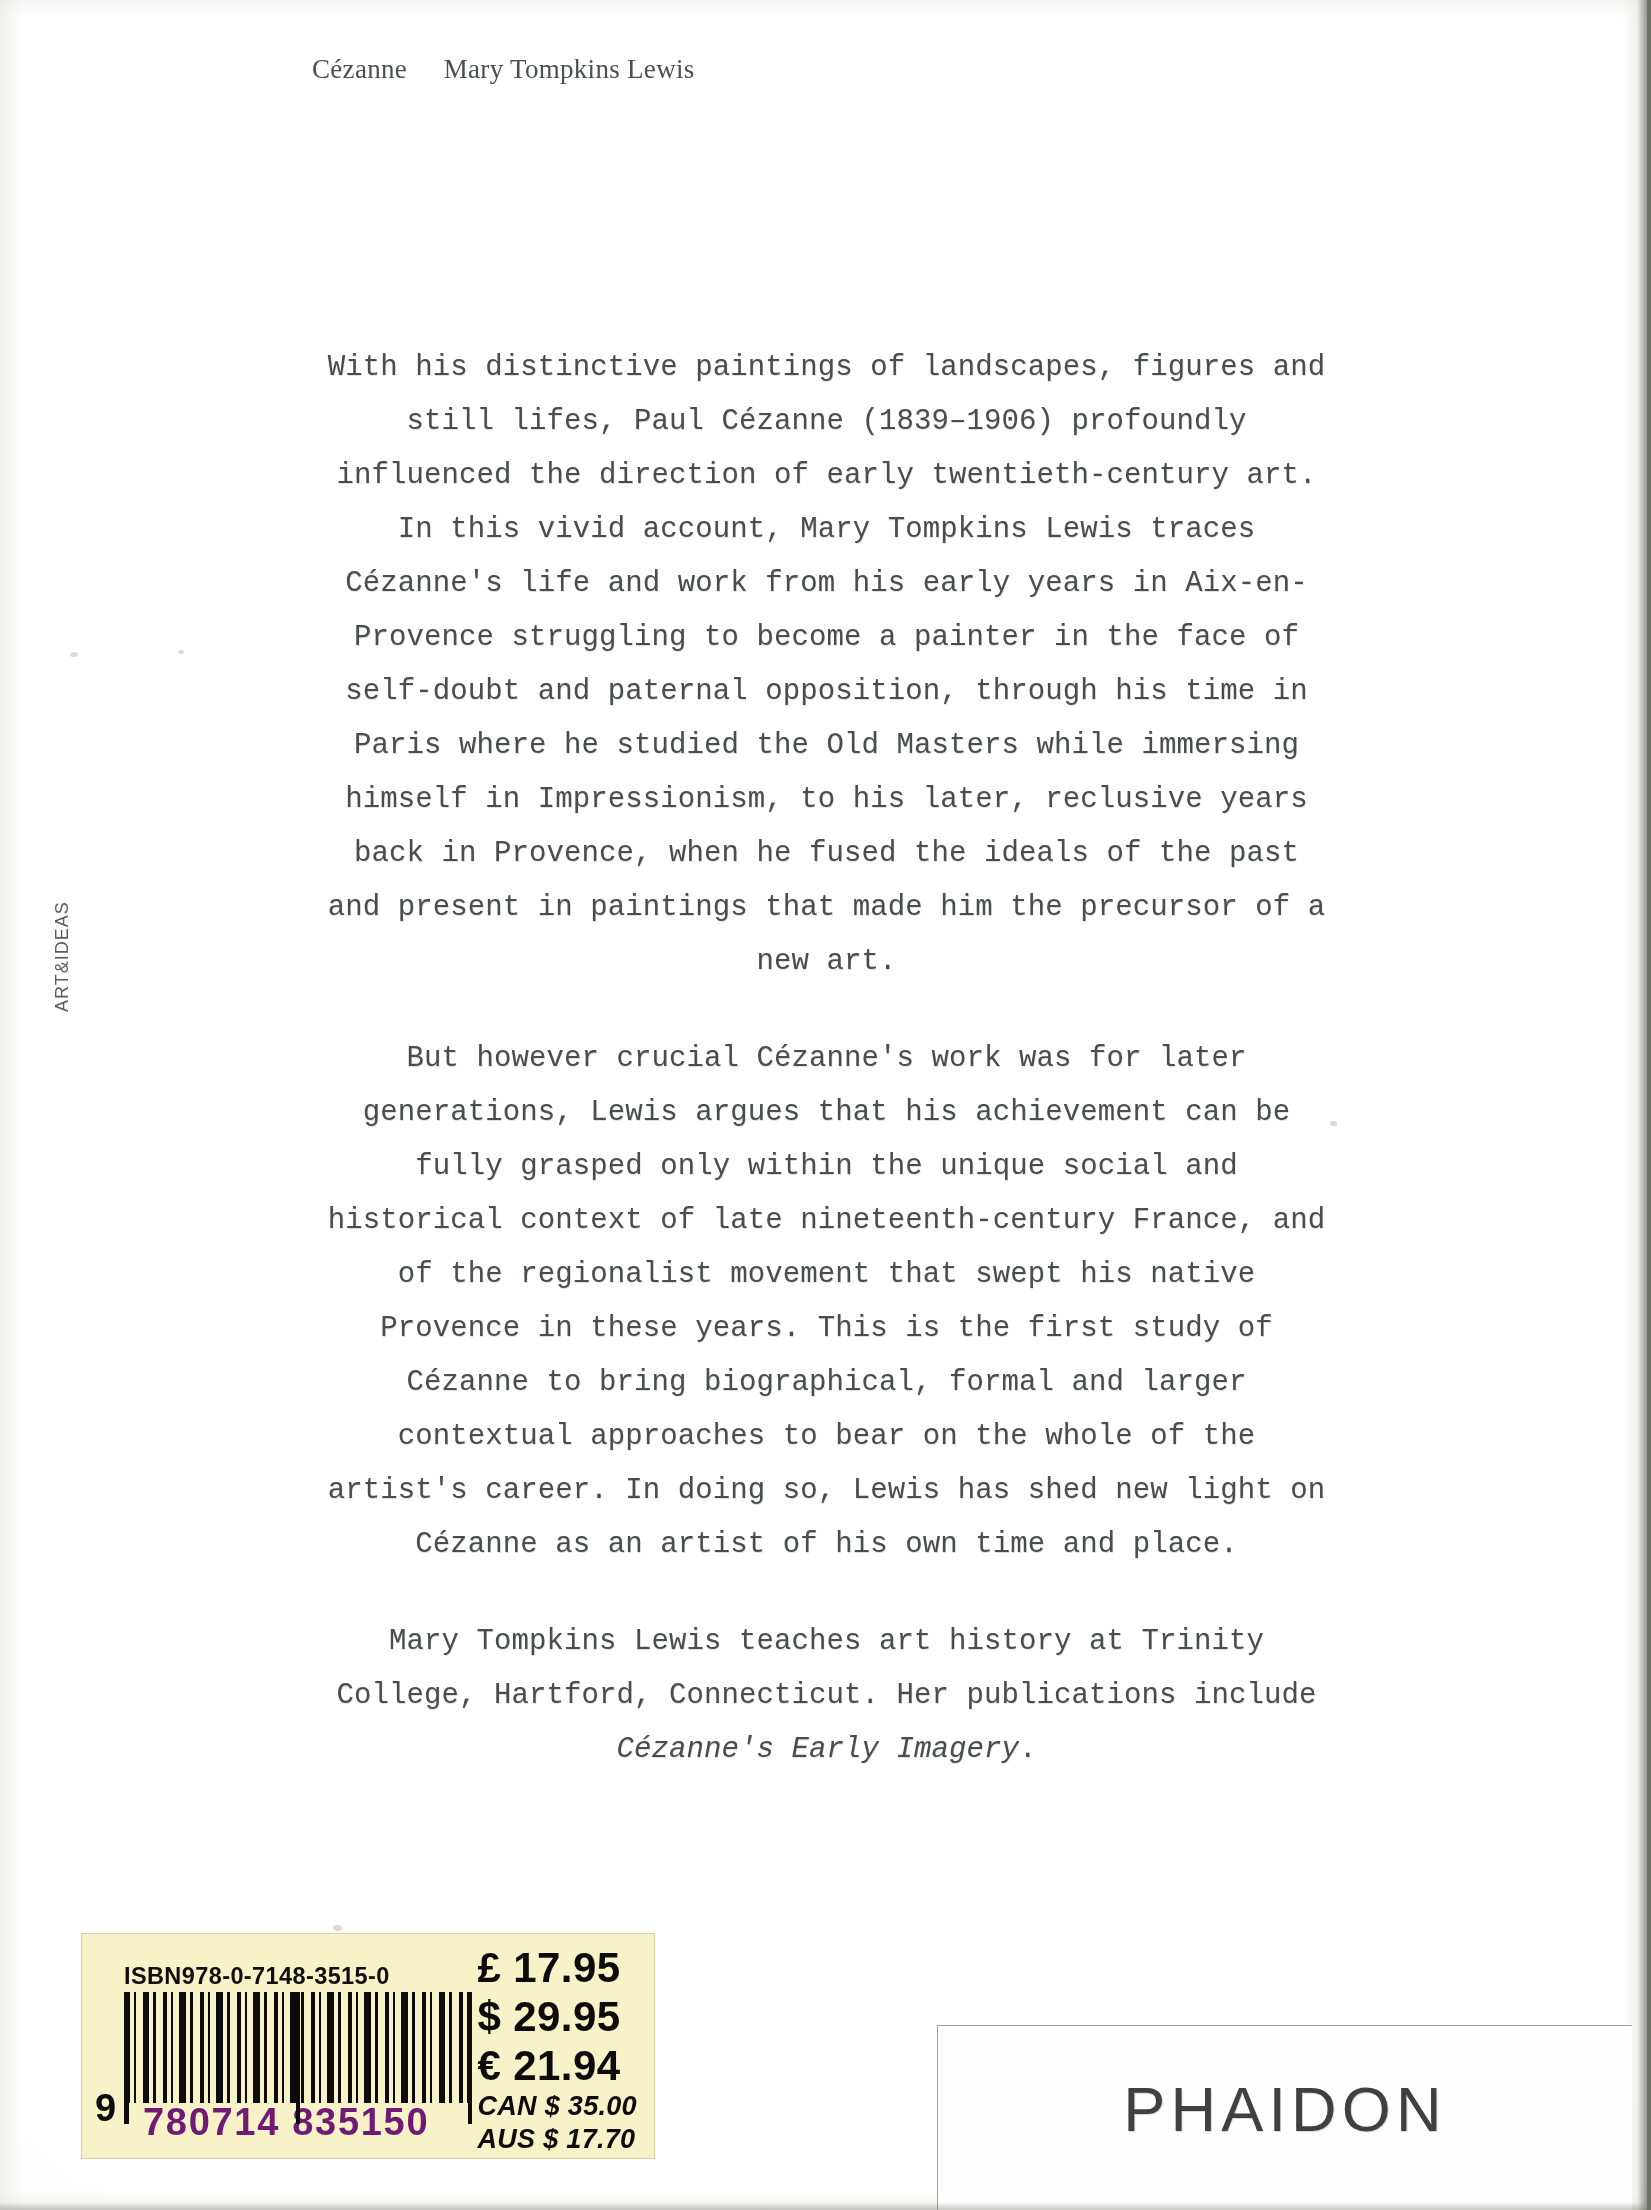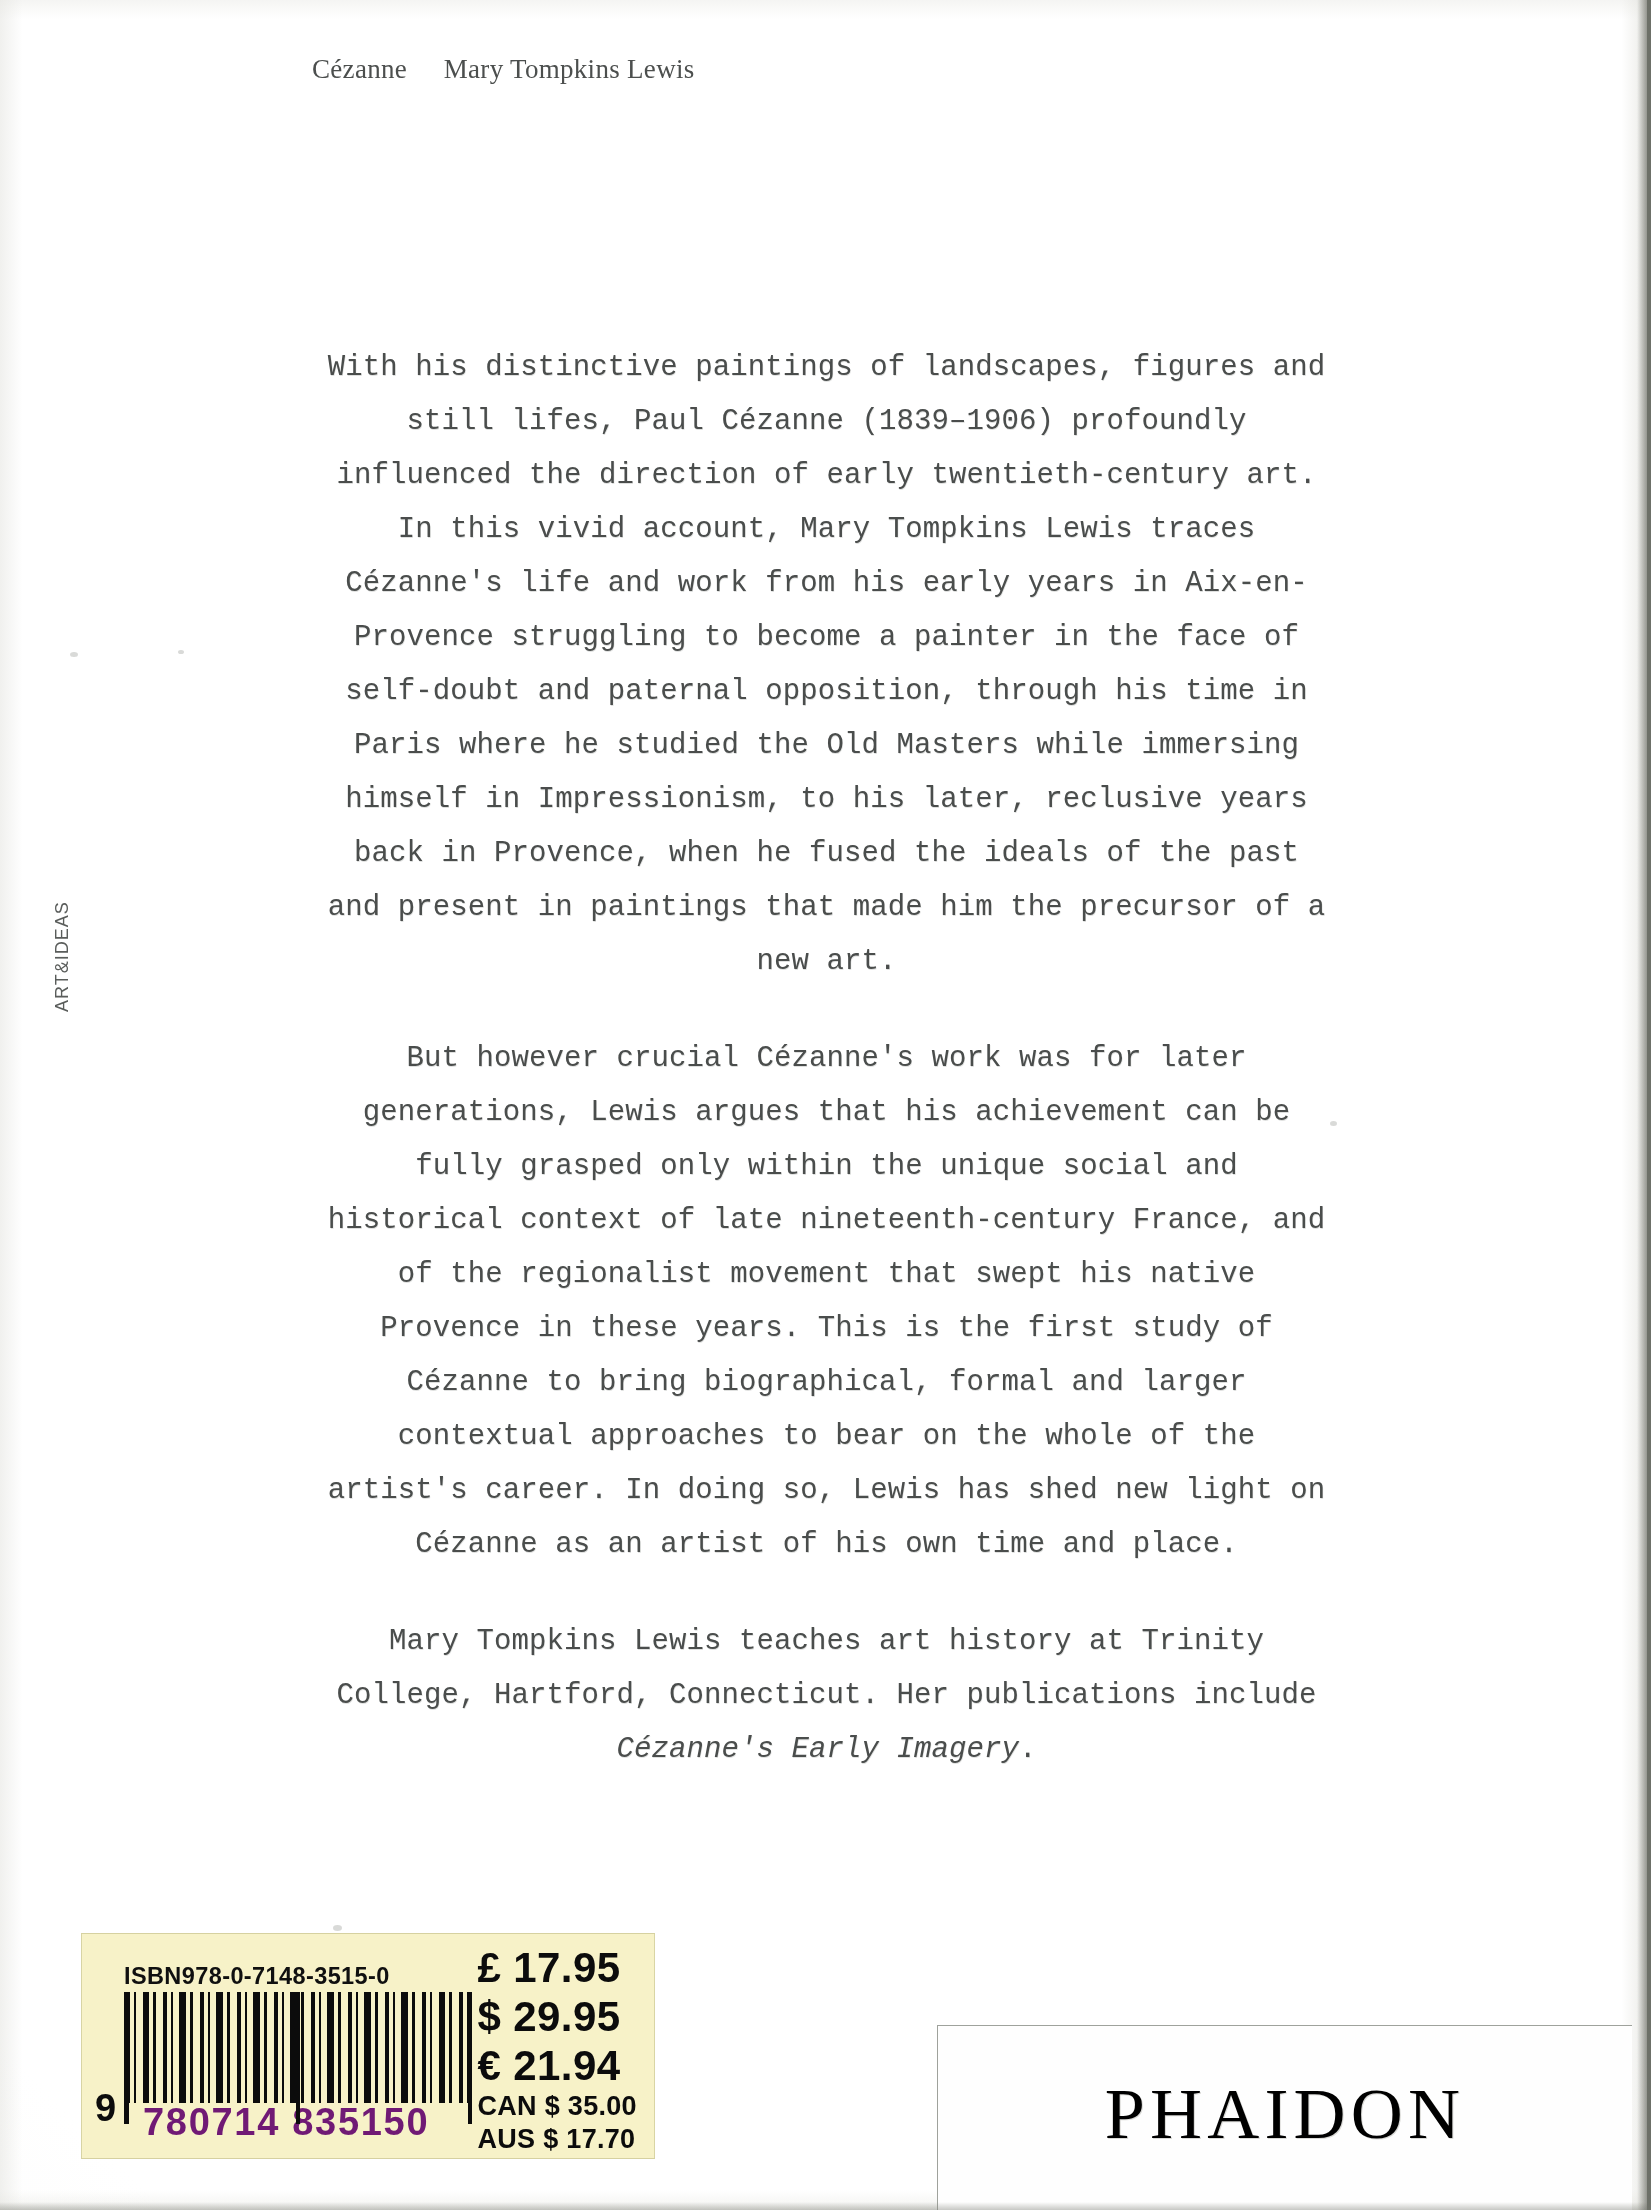--- a/index.html
+++ b/index.html
@@ -193,42 +193,43 @@
     line-height: 49px;
     white-space: nowrap;
     letter-spacing: 0.4px;
   }
   .price-minor {
     font-size: 27px;
     font-weight: bold;
     line-height: 33px;
     white-space: nowrap;
     letter-spacing: 0.3px;
+    font-style: italic;
   }
 
   
   .logo-box {
     position: absolute;
     left: 937px;
     top: 2025px;
     right: 19px;
     bottom: 0;
     border-top: 1.7px solid #9fa29c;
     border-left: 1.7px solid #9fa29c;
     background: #fefefe;
   }
   .logo-text {
     position: absolute;
     left: 50%;
     top: 47px;
     transform: translateX(-50%);
-    font-family: Liberation Serif, serif;
-    font-size: 72px;
+    font-family: Liberation Sans, sans-serif;
+    font-size: 63px;
     letter-spacing: 5.2px;
-    color: #000000;
+    color: #404040;
     white-space: nowrap;
     text-shadow: 0.9px 0.9px 0 rgba(150,150,140,0.35);
   }
 
   
   .speck {
     position: absolute;
     background: rgba(120,122,115,0.28);
     border-radius: 50%;
   }

